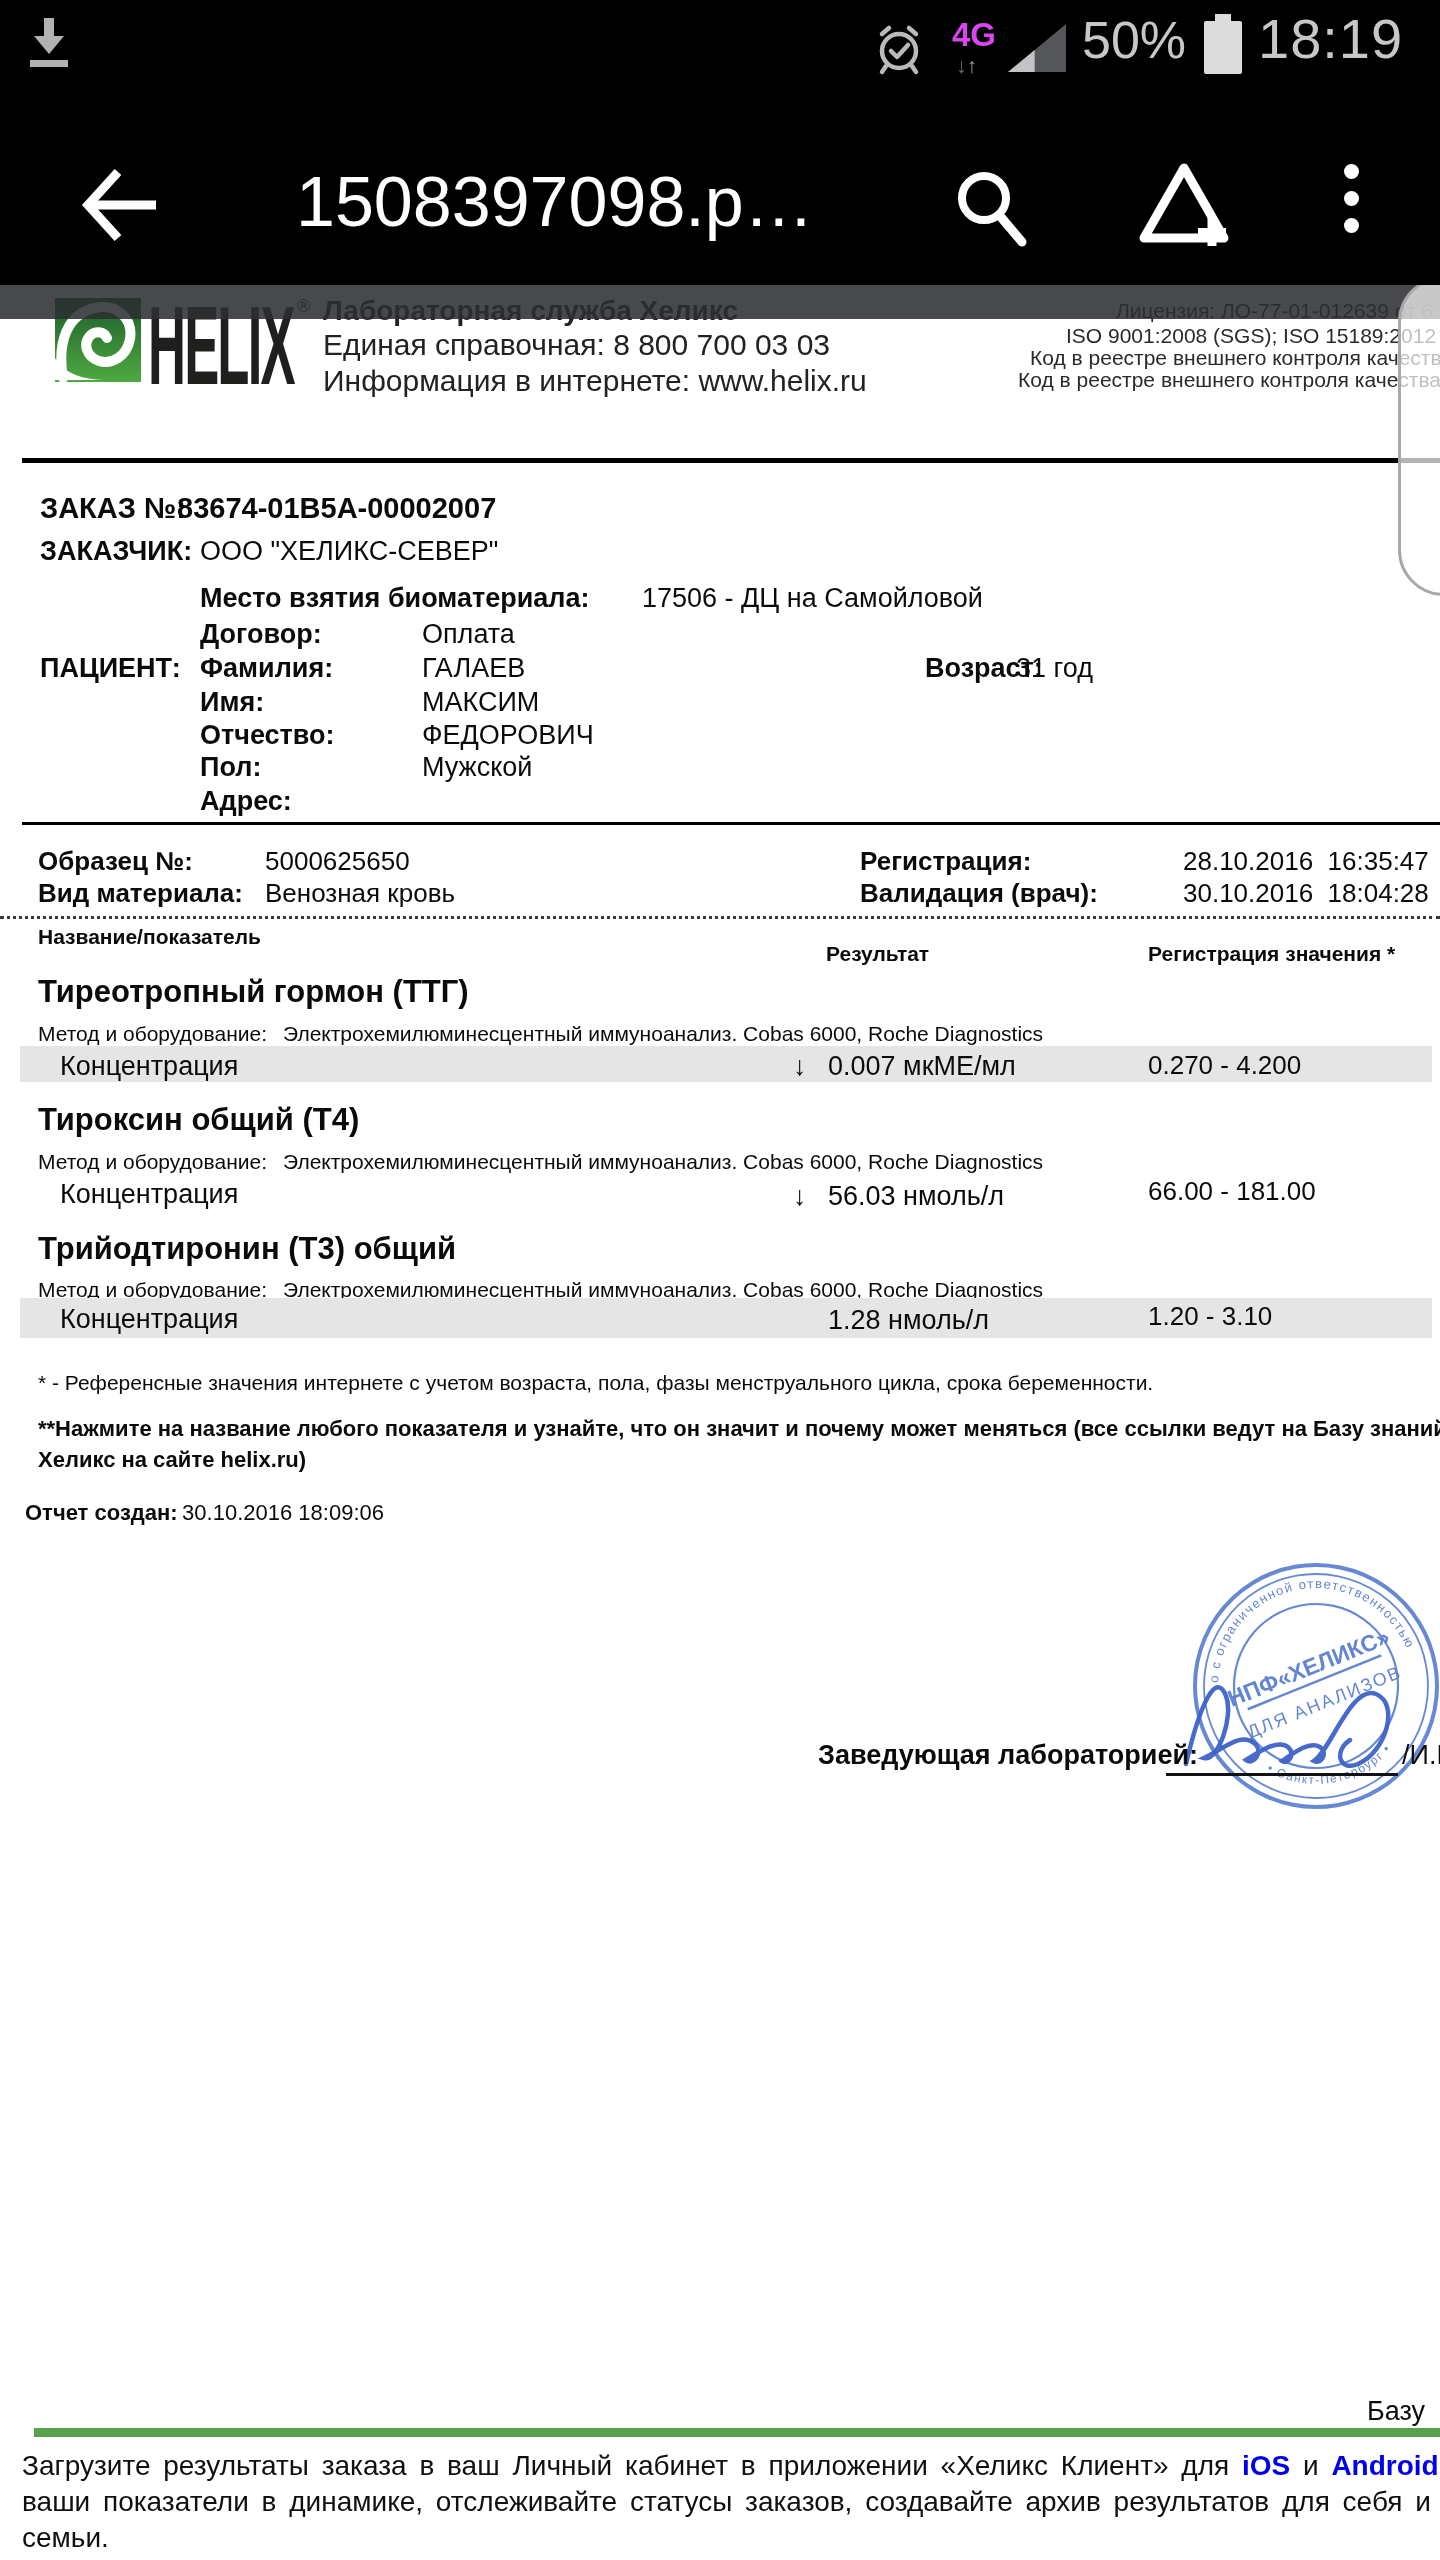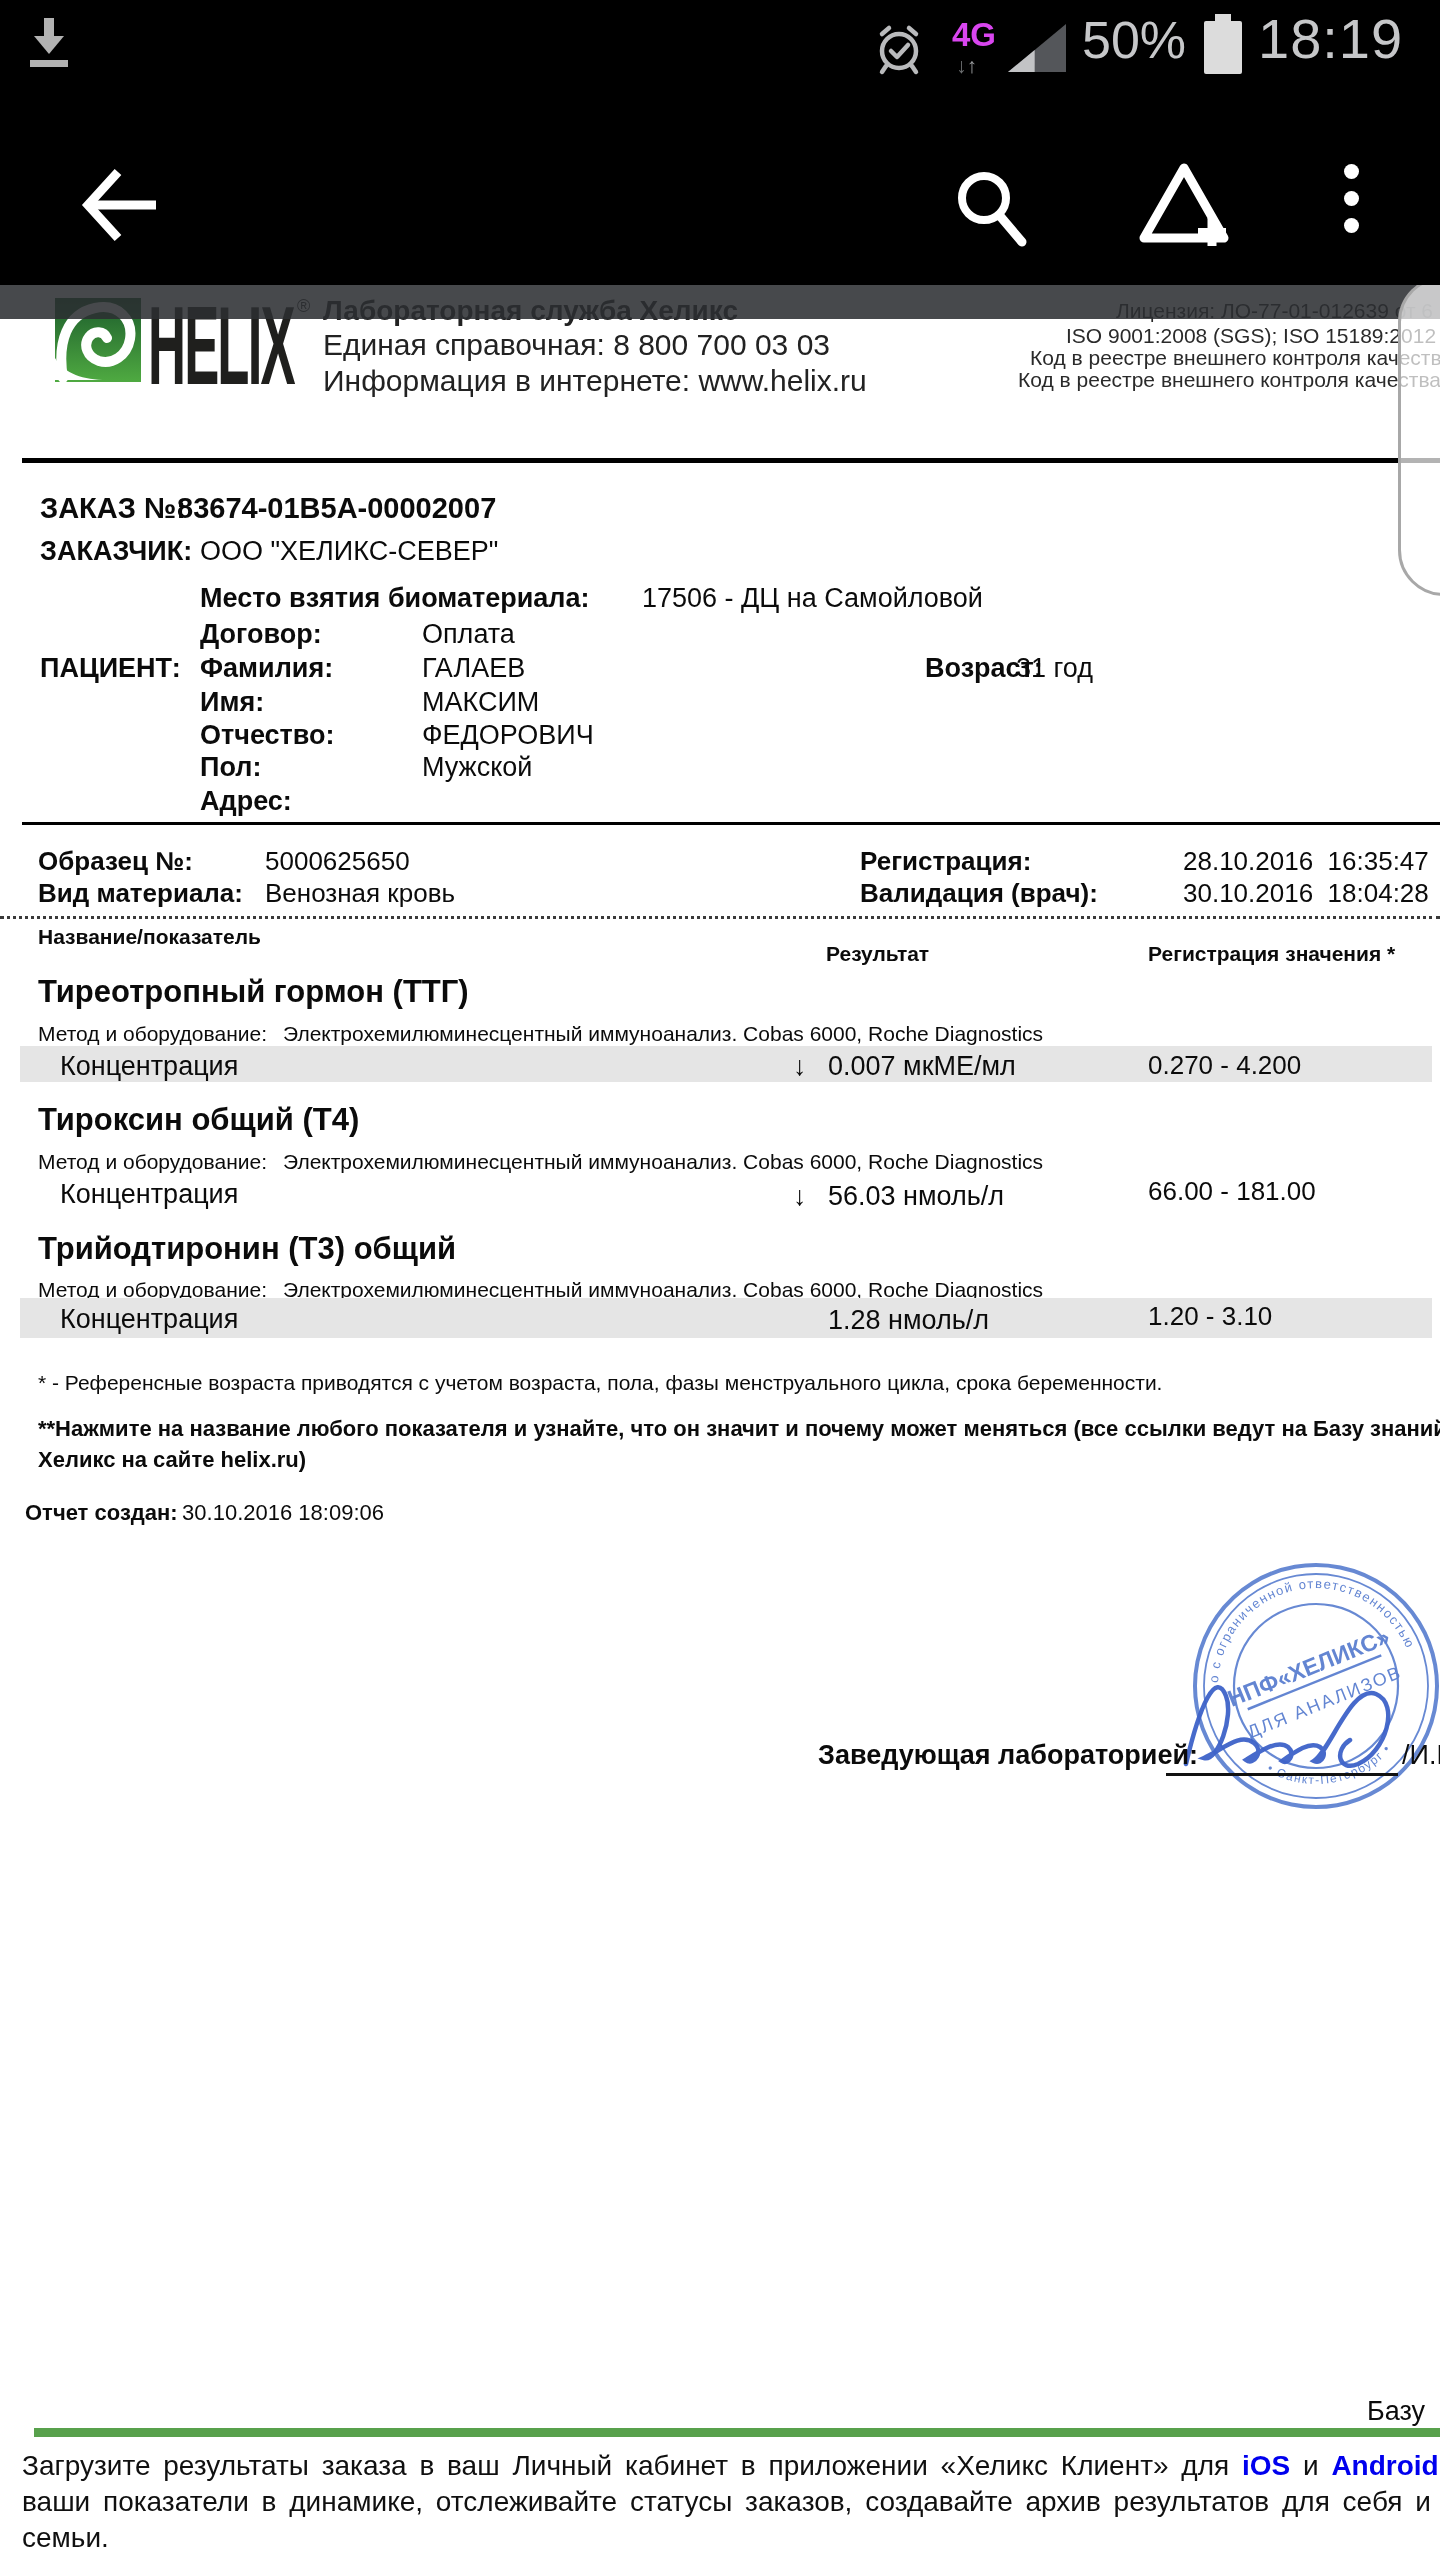--- a/index.html
+++ b/index.html
@@ -61,20 +61,21 @@
     <div style="position:absolute;left:0;top:7px;width:38px;height:53px;background:#dcdcdc;border-radius:2px"></div>
   </div>
 
   <span class="abs sbtxt" style="left:1258px;top:6px;font-size:56px;letter-spacing:1px">18:19</span>
 
   <svg class="abs" style="left:80px;top:166px" width="82" height="78" viewBox="0 0 82 78">
     <path d="M38 6 L8 39 L38 72" fill="none" stroke="#fff" stroke-width="9"></path>
     <path d="M8 39 H76" stroke="#fff" stroke-width="9"></path>
   </svg>
 
+  <span class="abs apptitle" style="left:296px;top:162px">1508397098.p…</span>
 
   <svg class="abs" style="left:950px;top:166px" width="84" height="84" viewBox="0 0 84 84">
     <circle cx="34" cy="32" r="22" fill="none" stroke="#fff" stroke-width="8"></circle>
     <path d="M50 50 L72 76" stroke="#fff" stroke-width="9" stroke-linecap="round"></path>
   </svg>
 
   <svg class="abs" style="left:1136px;top:160px" width="96" height="96" viewBox="0 0 96 96">
     <polygon points="48,8 88,78 8,78" fill="none" stroke="#fff" stroke-width="9" stroke-linejoin="round"></polygon>
     <rect x="62" y="68" width="28" height="9" fill="#fff"></rect>
     <rect x="71.5" y="58" width="9" height="28" fill="#fff"></rect>
@@ -178,21 +179,21 @@
 <span class="abs" style="left:1148px;top:1176px;font-size:26px">66.00 - 181.00</span>
 
 <span class="abs b" style="left:38px;top:1231px;font-size:31px">Трийодтиронин (Т3) общий</span>
 <span class="abs" style="left:38px;top:1278px;font-size:21px">Метод и оборудование:</span>
 <span class="abs" style="left:283px;top:1278px;font-size:21px">Электрохемилюминесцентный иммуноанализ. Cobas 6000, Roche Diagnostics</span>
 <div class="grayrow" style="top:1298px;height:40px"></div>
 <span class="abs" style="left:60px;top:1304px;font-size:27px">Концентрация</span>
 <span class="abs" style="left:828px;top:1305px;font-size:27px">1.28 нмоль/л</span>
 <span class="abs" style="left:1148px;top:1301px;font-size:26px">1.20 - 3.10</span>
 
-<span class="abs" style="left:38px;top:1371px;font-size:21px">* - Референсные возраста приводятся с учетом возраста, пола, фазы менструального цикла, срока беременности.</span>
+<span class="abs" style="left:38px;top:1371px;font-size:21px">* - Референсные значения интернете с учетом возраста, пола, фазы менструального цикла, срока беременности.</span>
 <span class="abs b" style="left:38px;top:1416px;font-size:22px">**Нажмите на название любого показателя и узнайте, что он значит и почему может меняться (все ссылки ведут на Базу знаний</span>
 <span class="abs b" style="left:38px;top:1447px;font-size:22px">Хеликс на сайте helix.ru)</span>
 
 <span class="abs b" style="left:25px;top:1500px;font-size:22px">Отчет создан:</span>
 <span class="abs pre" style="left:176px;top:1500px;font-size:22px"> 30.10.2016 18:09:06</span>
 
 <svg class="abs" style="left:1180px;top:1556px;z-index:4" width="272" height="262" viewBox="0 0 272 262">
   <defs>
     <path id="arcTop" d="M41.3 155.4 A98 98 0 1 1 230.7 155.4"></path>
     <path id="arcBot" d="M47.2 171.4 A98 98 0 0 0 224.8 171.4"></path>

